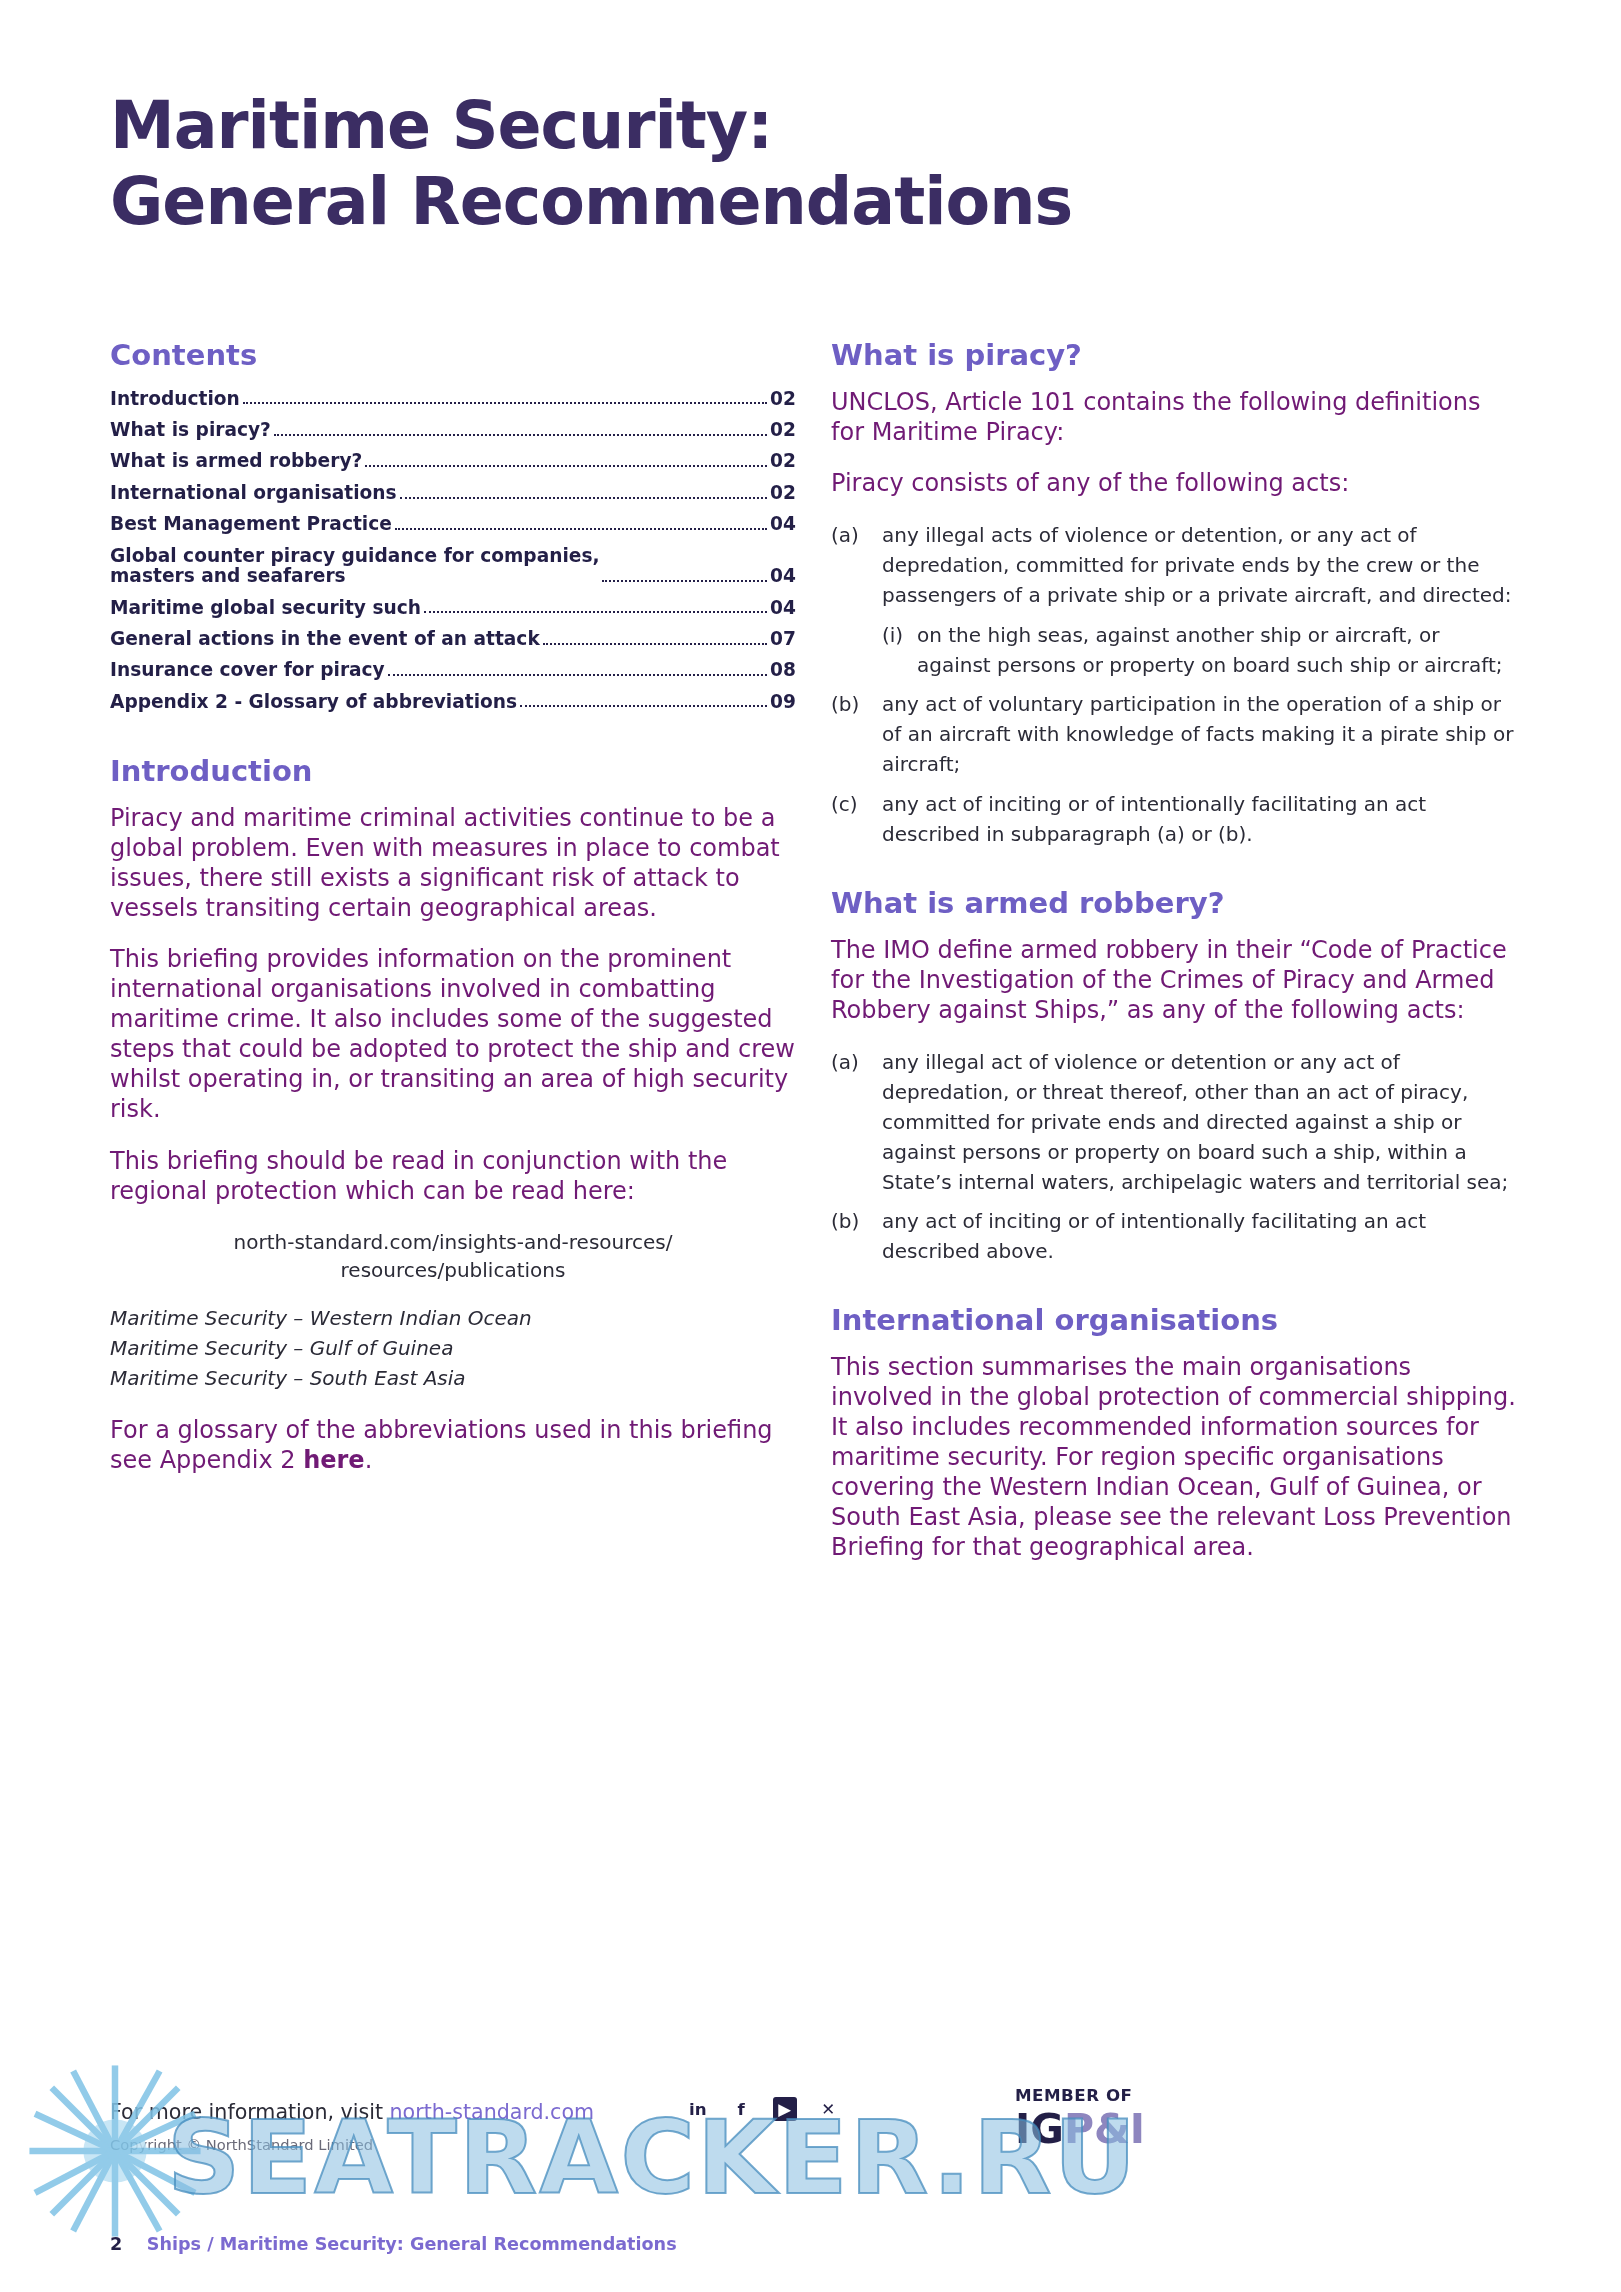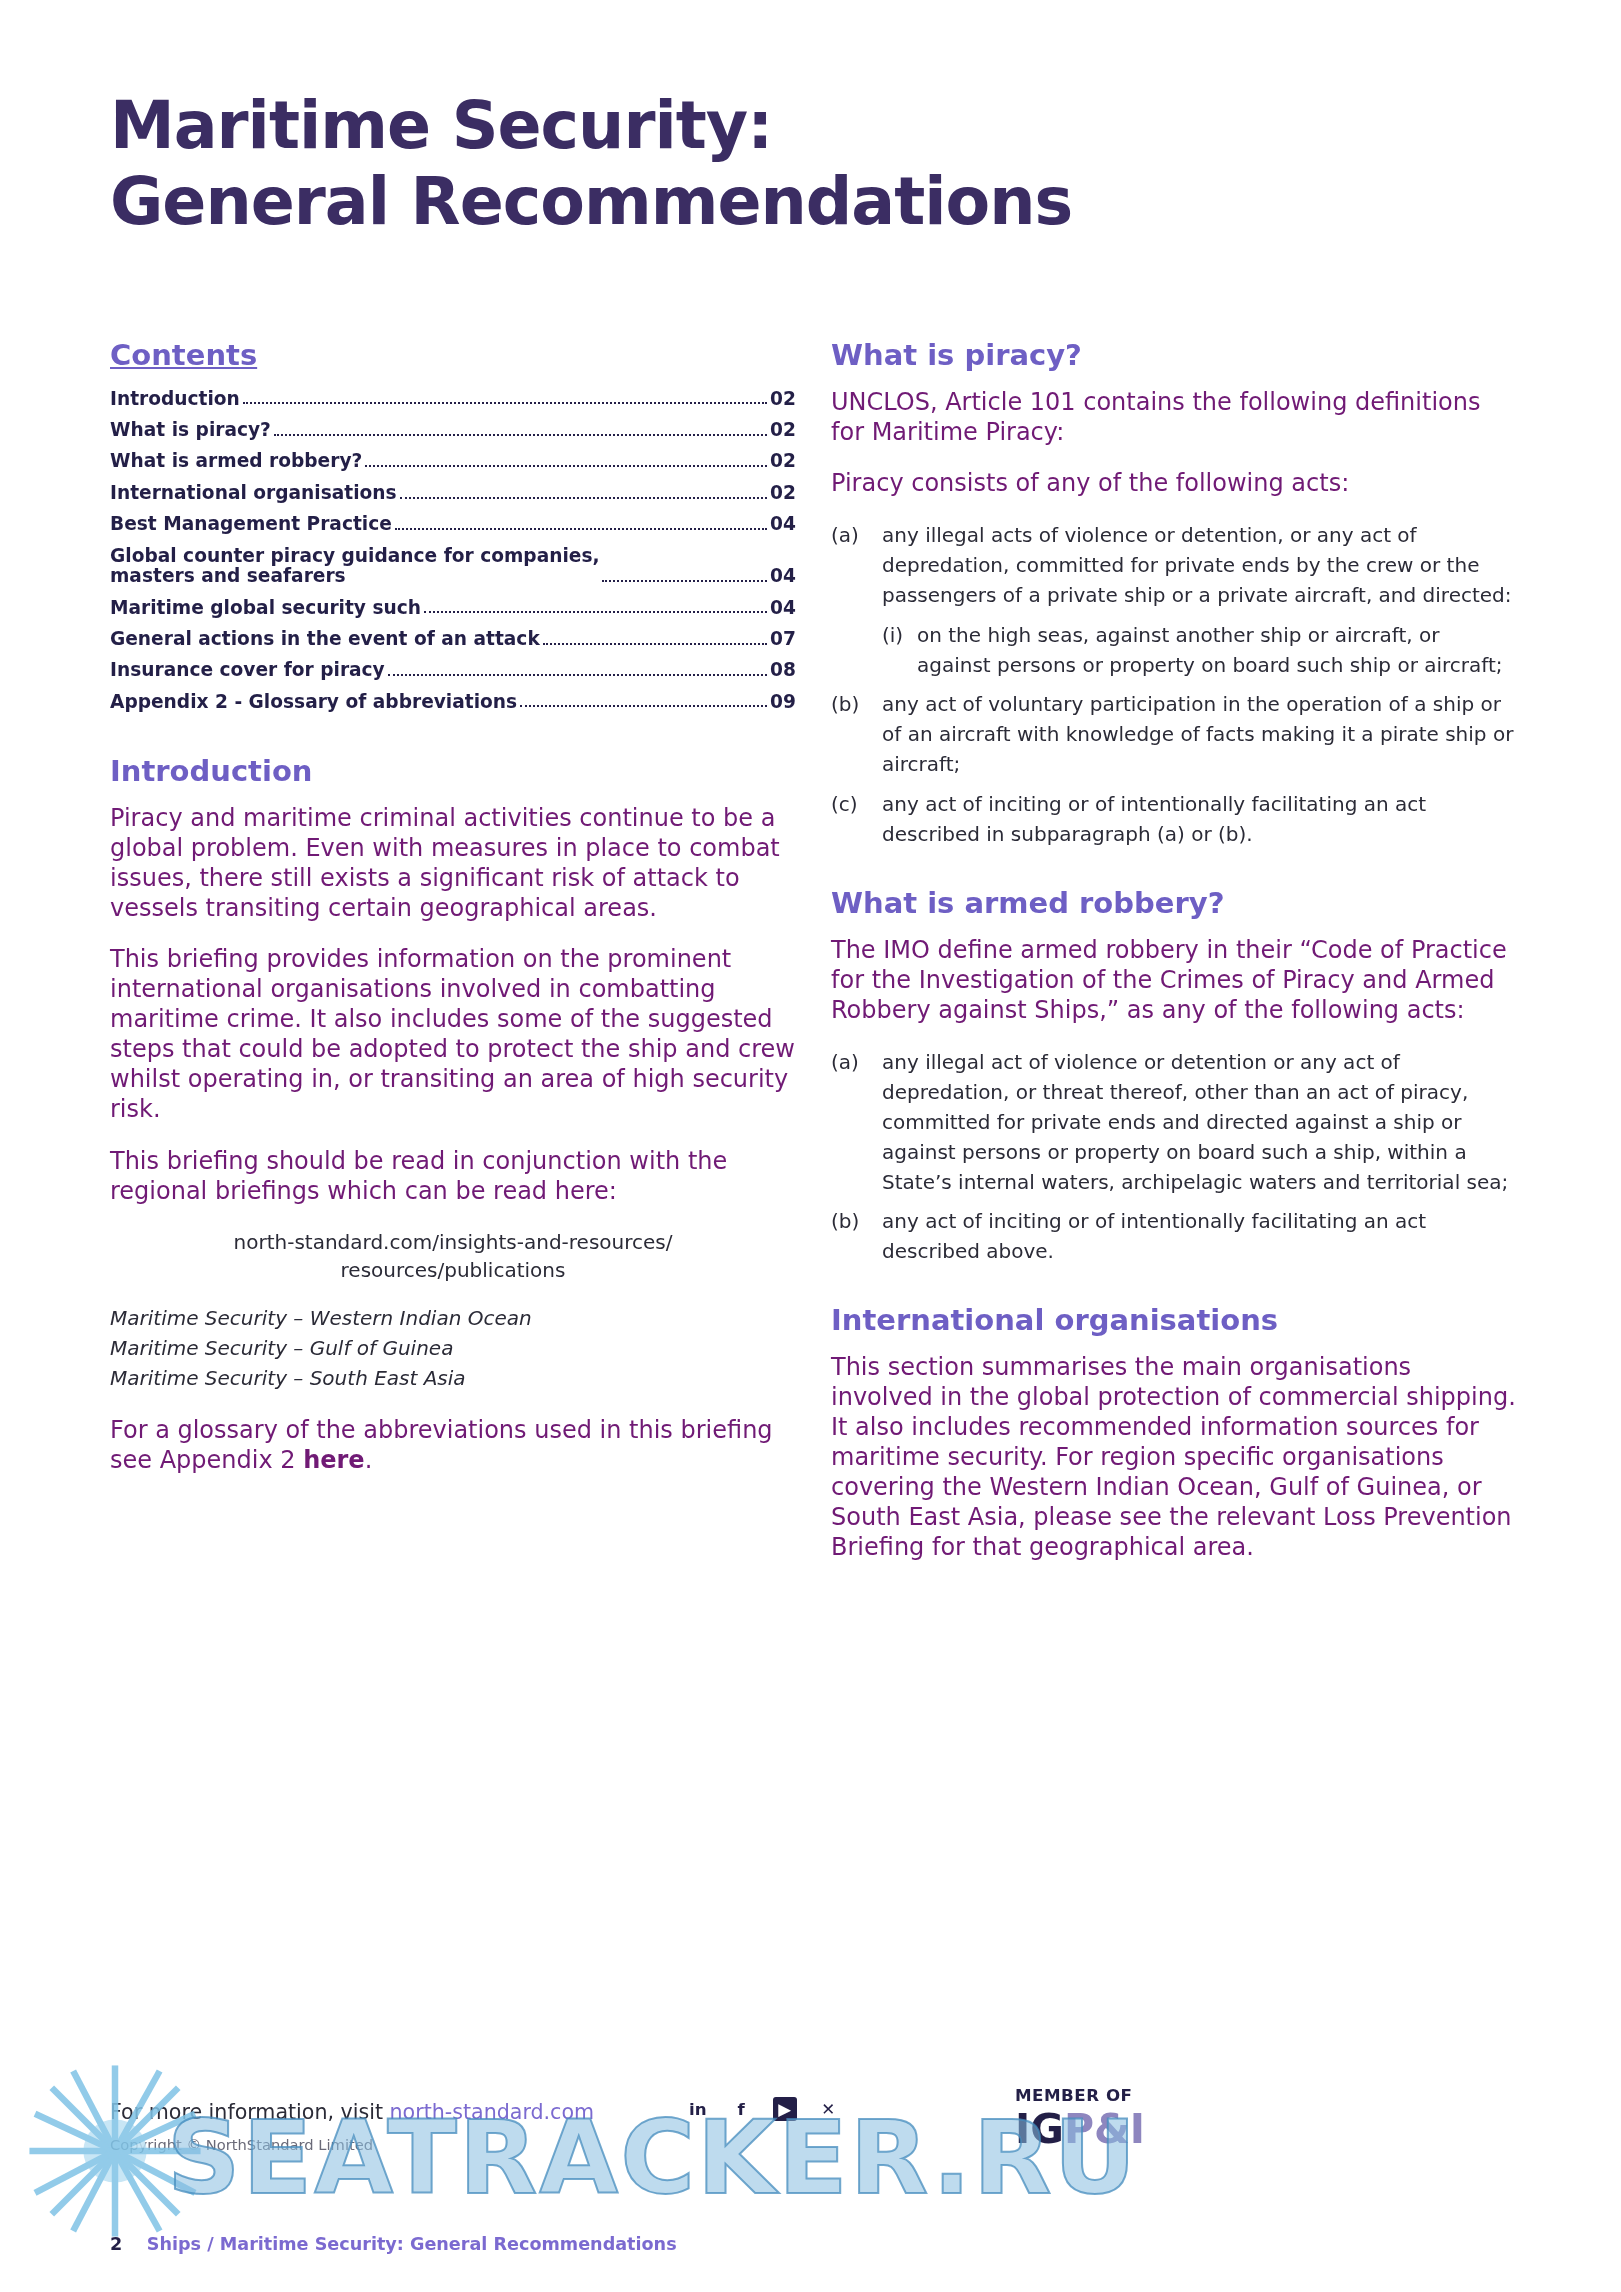--- a/index.html
+++ b/index.html
@@ -47,21 +47,21 @@
   .col-right { left: 831px; width: 686px; }
 
   h2.section {
     font-family: "DejaVu Sans", sans-serif;
     font-weight: 700;
     font-size: 29px;
     line-height: 35px;
     color: #6e5fc4;
     margin: 0 0 13.7px 0;
   }
-  h2.section.tight { margin-bottom: 9.8px; text-decoration: underline; }
+  h2.section.tight { margin-bottom: 9.8px; }
   h2.section.spaced { margin-top: 37px; }
 
   p.body {
     font-size: 24px;
     line-height: 30px;
     margin: 0 0 21.6px 0;
     color: #701a75;
     font-family: "DejaVu Sans", sans-serif;
     font-weight: 400;
   }
@@ -305,21 +305,21 @@
       <li>
         <span class="lbl">Appendix 2 - Glossary of abbreviations</span>
         <span class="dots"></span>
         <span class="pg">09</span>
       </li>
     </ul>
 
     <h2 class="section spaced">Introduction</h2>
     <p class="body">Piracy and maritime criminal activities continue to be a global problem. Even with measures in place to combat issues, there still exists a significant risk of attack to vessels transiting certain geographical areas.</p>
     <p class="body">This briefing provides information on the prominent international organisations involved in combatting maritime crime. It also includes some of the suggested steps that could be adopted to protect the ship and crew whilst operating in, or transiting an area of high security risk.</p>
-    <p class="body">This briefing should be read in conjunction with the regional briefings which can be read here:</p>
+    <p class="body">This briefing should be read in conjunction with the regional protection which can be read here:</p>
     <p class="link-text" style="white-space: pre-line; text-align: center;">north-standard.com/insights-and-resources/
 resources/publications</p>
     <div class="italic-list">
       <div>Maritime Security – Western Indian Ocean</div>
       <div>Maritime Security – Gulf of Guinea</div>
       <div>Maritime Security – South East Asia</div>
     </div>
     <p class="body last"><span>For a glossary of the abbreviations used in this briefing see Appendix 2 </span><b class="inline">here</b><span>.</span></p>
   </div>
 

